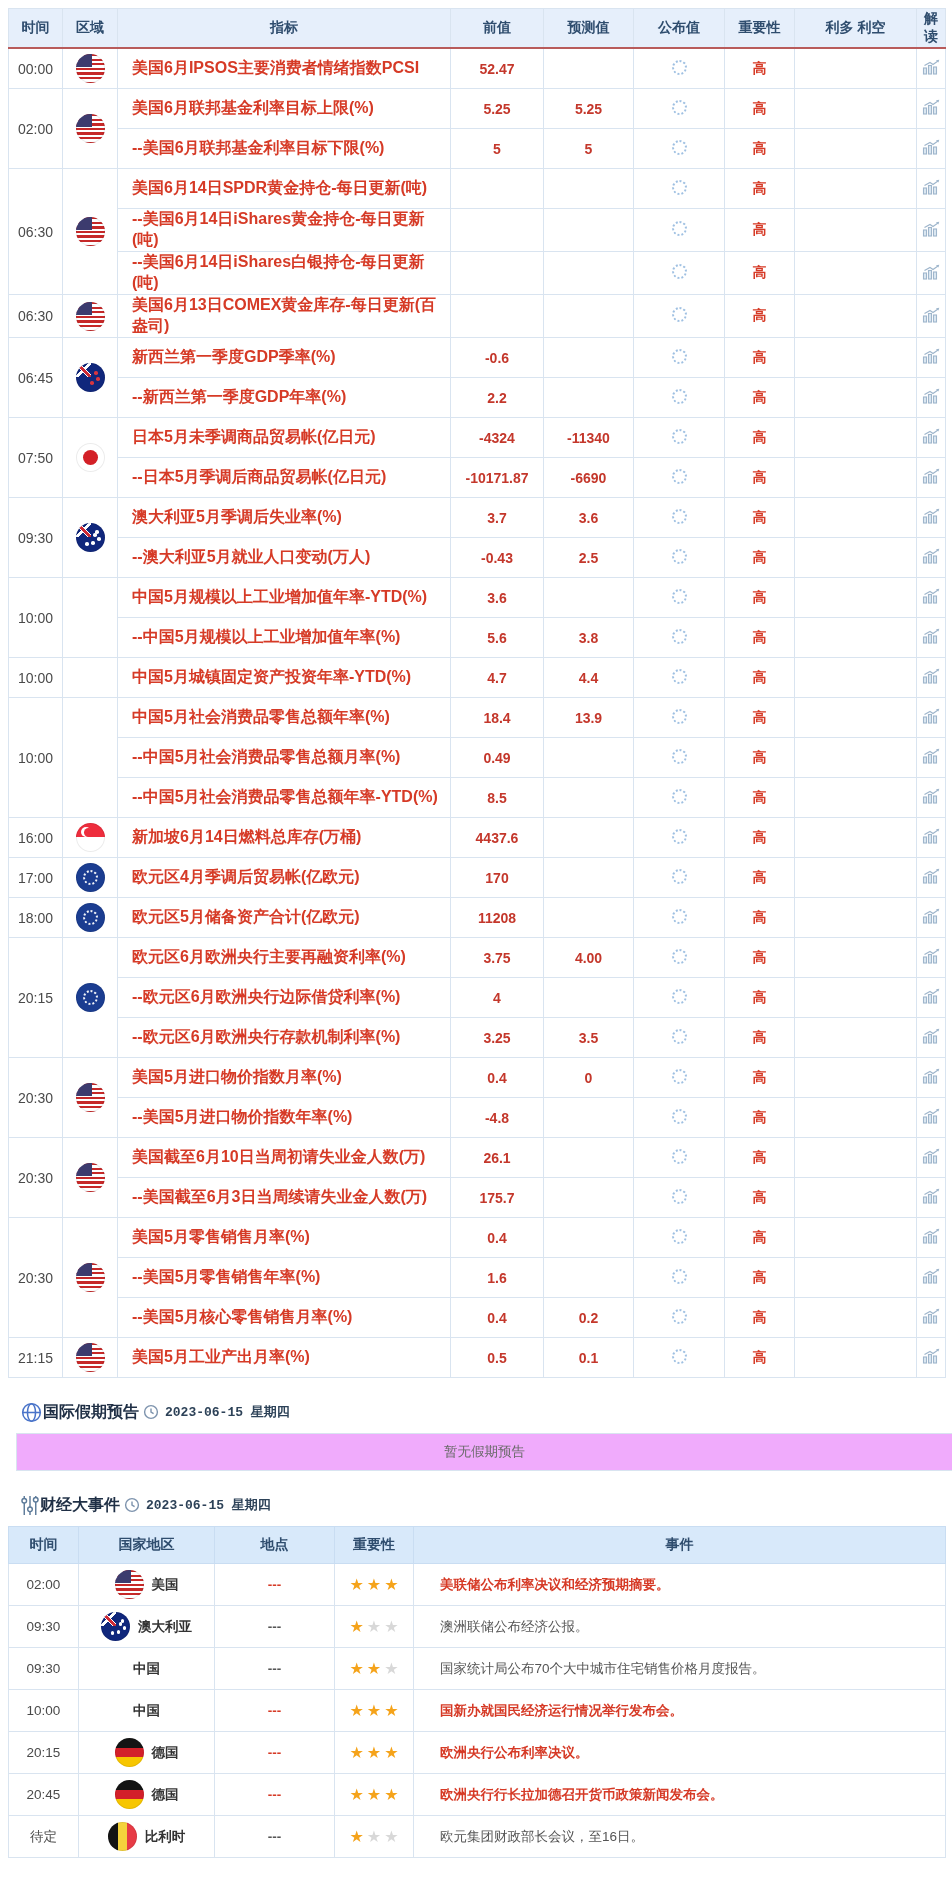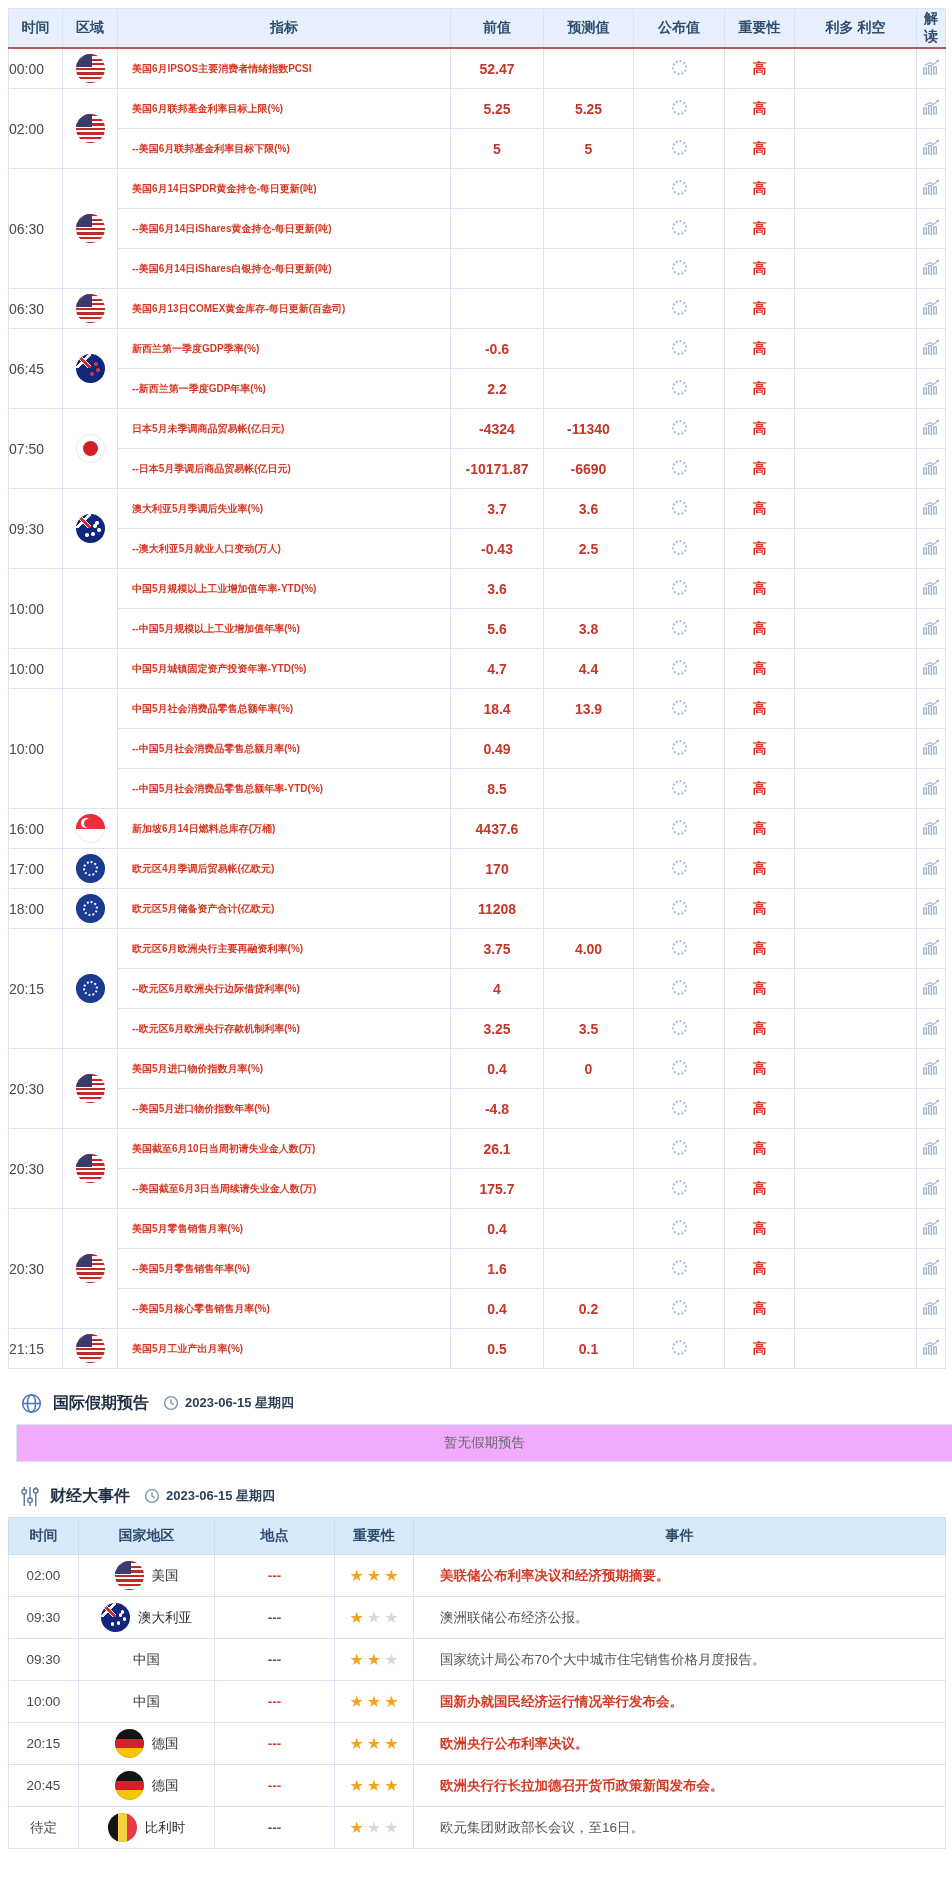--- a/index.html
+++ b/index.html
@@ -11,23 +11,23 @@
   }
   html,body{margin:0;padding:0;background:#fff;}
   body{width:952px;height:1885px;overflow:hidden;font-family:"Liberation Sans","DejaVu Sans",sans-serif;font-size:14px;}
   .wrap{width:937px;margin:8px 0 0 8px;}
   table{border-collapse:collapse;table-layout:fixed;width:937px;border-radius:23px;}
   td,th{border:1px solid var(--border);overflow:hidden;}
   
   #econ thead th{background:var(--header-bg);color:var(--header-text);font-weight:bold;height:32px;
     font-size:14px;border-bottom:2px solid var(--underline);}
   #econ td{height:39px;padding:0;}
-  .td-time{text-align:left;color:var(--time-text);font-size:14px;}
+  .td-time{text-align:center;color:var(--time-text);font-size:14px;}
   .td-flag{text-align:center;}
-  .td-ind{padding-left:14px !important;color:var(--accent-red);font-weight:bold;font-size:10px;cursor:pointer;}
+  .td-ind{padding-left:14px !important;color:var(--accent-red);font-weight:bold;font-size:16px;cursor:pointer;}
   .td-val{text-align:center;color:var(--value-red);font-weight:bold;font-size:14px;}
   .td-pub,.td-imp,.td-chart{text-align:center;}
   .td-imp{color:var(--accent-red);font-weight:bold;}
   .spinner{display:inline-block;width:11px;height:11px;border-radius:50%;border:2px dotted #9fc0e2;}
   .td-chart{cursor:pointer;}
   
   .f{width:29px;height:29px;border-radius:50%;position:relative;overflow:hidden;display:inline-block;
      vertical-align:middle;box-shadow:inset 0 0 0 1px rgba(0,0,0,.08);}
   .f-us{background:repeating-linear-gradient(180deg,#c62828 0 2.3px,#fff 2.3px 4.6px);}
   .f-us::before{content:"";position:absolute;left:0;top:0;width:16px;height:13px;background:#3c3b6e;}
@@ -43,32 +43,32 @@
   .f-nz::after{content:"";position:absolute;width:3.5px;height:3.5px;border-radius:50%;background:#d8363f;
     right:7px;top:8px;box-shadow:2px 6px 0 #d8363f,-4px 10px 0 #d8363f;}
   .f-au::after{content:"";position:absolute;width:3.5px;height:3.5px;border-radius:50%;background:#fff;
     right:6px;top:7px;box-shadow:2px 7px 0 #fff,-4px 11px 0 #fff,-10px 12px 0 #fff,-2px 3px 0 #fff;}
   .f-sg{background:linear-gradient(180deg,#ee2d3d 0 50%,#fff 50%);}
   .f-sg::before{content:"";position:absolute;left:5px;top:4px;width:10px;height:10px;border-radius:50%;background:#fff;}
   .f-sg::after{content:"";position:absolute;left:8.5px;top:4.5px;width:9px;height:9px;border-radius:50%;background:#ee2d3d;}
   .f-de{background:linear-gradient(180deg,#141414 0 34%,#d3202a 34% 67%,#f7c600 67%);}
   .f-be{background:linear-gradient(90deg,#141414 0 34%,#f5d33c 34% 67%,#e73b45 67%);}
   
-  .section-head{display:flex;align-items:center;gap:10px;margin:21px 0 8px 12px;height:26px;}
+  .section-head{display:flex;align-items:center;margin:21px 0 8px 12px;height:26px;font-family:Liberation Mono, monospace;}
   .section-title{font-size:16px;font-weight:bold;color:var(--section-title);}
   .section-date{display:flex;align-items:center;gap:6px;margin-left:4px;justify-content:center;}
   .date-text{font-size:13px;font-weight:bold;color:var(--date-text);}
   .empty-box{width:935px;height:36px;margin-left:8px;border:1px solid var(--border);
     display:flex;align-items:center;justify-content:center;color:#6a6a6a;font-size:13.5px;background:#f0abfc;}
   
   #events thead th{background:var(--events-header-bg);color:var(--header-text);font-weight:bold;height:34px;font-size:14px;border:1px solid #c9ddf2;}
   #events td{height:41px;padding:0;font-size:13.5px;}
   .ev-time{text-align:center;color:var(--time-text);}
   .ev-country{display:flex;align-items:center;justify-content:center;gap:8px;height:41px;
-    font-weight:normal;color:#333;border:none;}
+    font-weight:bold;color:#333;border:none;}
   td.ev-country-td{padding:0;}
   .ev-loc{text-align:center;color:var(--muted);font-weight:bold;}
   .ev-stars{text-align:center;white-space:nowrap;}
   .st{font-size:16px;color:var(--star-empty);margin:0 1.5px;}
   .st.on{color:var(--star-gold);}
   .ev-event{padding-left:26px !important;color:var(--muted);}
   tr.hl .ev-event,tr.hl .ev-loc{color:var(--accent-red);font-weight:bold;}
 </style>
 </head>
 <body>

